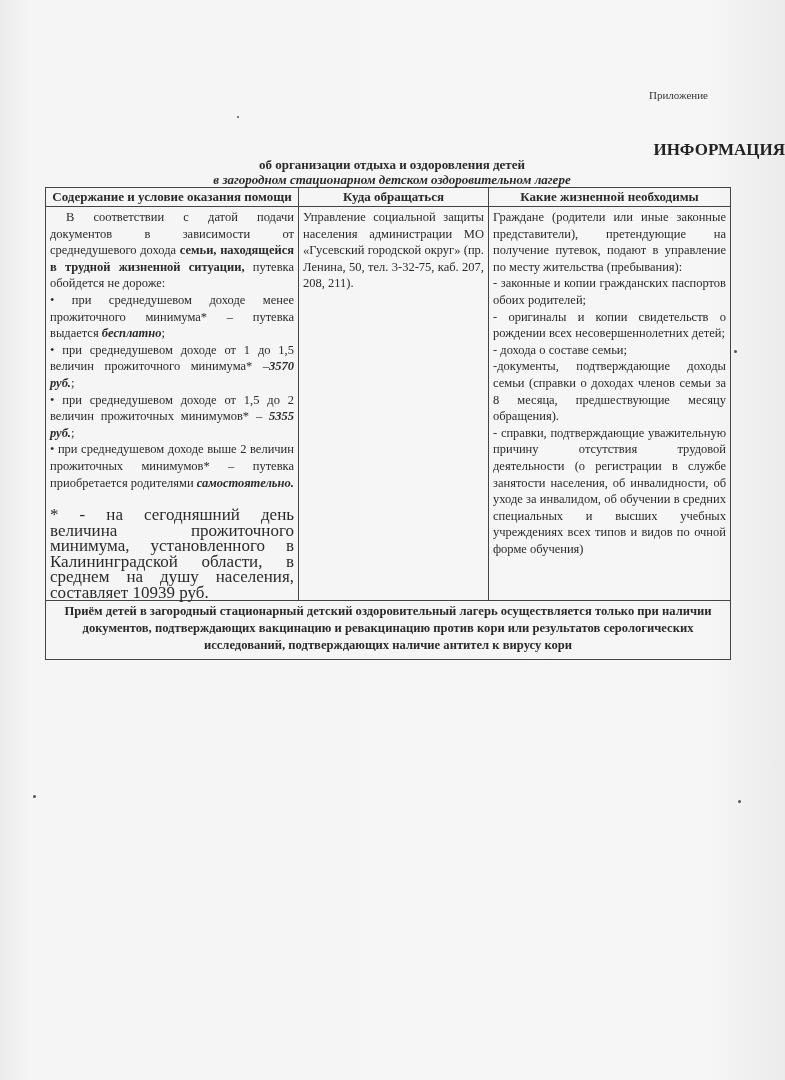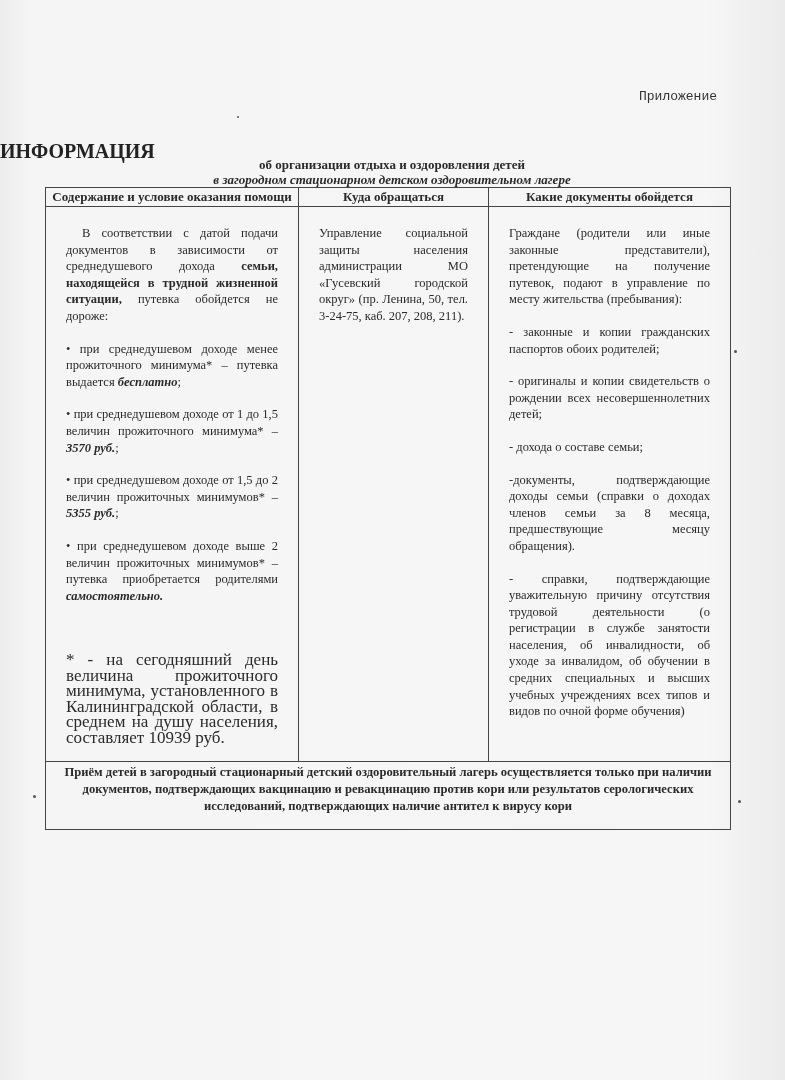--- a/index.html
+++ b/index.html
@@ -2,66 +2,66 @@
 <html><head>
 <meta charset="utf-8">
 <style>
   html, body { margin: 0; padding: 0; }
   body {
     width: 785px; height: 1080px; background: #f2f2f2;
     font-family: "Liberation Serif", serif; color: #2a2a2a; position: relative; overflow: hidden;
   }
   .page { position: absolute; left: 0; top: 0; width: 785px; height: 1080px;
     background: linear-gradient(90deg, #ececec 0%, #f5f5f5 4%, #f6f6f6 90%, #ebebeb 100%); }
-  .appendix { position: absolute; top: 89px; right: 68px; font-family: Liberation Mono, monospace; font-size: 13px; color: #333; }
-  .title { position: absolute; top: 140px; left: 0; width: 785px; text-align: left; font-weight: bold; font-size: 20px; color: #222; }
+  .appendix { position: absolute; top: 89px; right: 77px; font-family: Liberation Serif, serif; font-size: 11px; color: #333; }
+  .title { position: absolute; top: 140px; left: 0; width: 785px; text-align: right; font-weight: bold; font-size: 17px; color: #222; }
   .subtitle { position: absolute; left: 0; width: 784px; text-align: center; font-weight: bold; font-size: 13px; color: #2a2a2a; }
   .sub1 { top: 157px; }
   .sub2 { top: 172px; font-style: italic; }
   table { position: absolute; left: 45px; top: 187px; width: 686px; border-collapse: collapse; font-size: 12.5px; line-height: 16.6px; }
   td, th { border: 1.2px solid #444; vertical-align: top; padding: 0 4px 0 4px; }
   th { font-weight: bold; text-align: center; font-size: 13px; line-height: 16px; padding-top: 1px; padding-bottom: 1px; }
   .c1 { width: 244px; } .c2 { width: 181px; margin-top: 13px; } .c3 { width: 233px; }
   td { text-align: justify; padding-top: 2px; }
-  td p { margin: 16px; }
+  td p { margin: 0; }
   .indent { text-indent: 16px; }
   .gap { height: 16px; }
-  .footer-cell { text-align: center; font-weight: bold; font-size: 12.6px; line-height: 17px; padding: 2px 2px 14px 2px; }
+  .footer-cell { text-align: center; font-weight: bold; font-size: 12.6px; line-height: 17px; padding: 2px 2px 5px 2px; }
   .dot { position: absolute; width: 3px; height: 3px; border-radius: 50%; background: #555; }
 </style>
 </head>
 <body>
 
 <div class="page">
   <div class="appendix">Приложение</div>
   <div class="title">ИНФОРМАЦИЯ</div>
   <div class="subtitle sub1">об организации отдыха и оздоровления детей</div>
   <div class="subtitle sub2">в загородном стационарном детском оздоровительном лагере</div>
 
   <table>
     <thead>
       <tr>
         <th class="c1">Содержание и условие оказания помощи</th>
         <th class="c2">Куда обращаться</th>
-        <th class="c3">Какие документы обойдется</th>
+        <th class="c3">Какие жизненной необходимы</th>
       </tr>
     </thead>
     <tbody>
       <tr>
         <td>
           <p class="indent"><span>В соответствии с датой подачи документов в зависимости от среднедушевого дохода </span><b>семьи, находящейся в трудной жизненной ситуации,</b><span> путевка обойдется не дороже:</span></p>
           <p><span>• при среднедушевом доходе менее прожиточного минимума* – путевка выдается </span><b><i>бесплатно</i></b><span>;</span></p>
           <p><span>• при среднедушевом доходе от 1 до 1,5 величин прожиточного минимума* –</span><b><i>3570 руб.</i></b><span>;</span></p>
           <p><span>• при среднедушевом доходе от 1,5 до 2 величин прожиточных минимумов* – </span><b><i>5355 руб.</i></b><span>;</span></p>
           <p><span>• при среднедушевом доходе выше 2 величин прожиточных минимумов* – путевка приобретается родителями </span><b><i>самостоятельно.</i></b><span></span></p>
           <div class="gap"></div>
           <p style="font-size:17px; line-height:15.5px;">* - на сегодняшний день величина прожиточного минимума, установленного в Калининградской области, в среднем на душу населения, составляет 10939 руб.</p>
         </td>
         <td>
-          <p>Управление социальной защиты населения администрации МО «Гусевский городской округ» (пр. Ленина, 50, тел. 3-24-75, каб. 207, 208, 211).</p>
+          <p>Управление социальной защиты населения администрации МО «Гусевский городской округ» (пр. Ленина, 50, тел. 3-32-75, каб. 207, 208, 211).</p>
         </td>
         <td>
           <p>Граждане (родители или иные законные представители), претендующие на получение путевок, подают в управление по месту жительства (пребывания):</p>
           <p>- законные и копии гражданских паспортов обоих родителей;</p>
           <p>- оригиналы и копии свидетельств о рождении всех несовершеннолетних детей;</p>
           <p>- дохода о составе семьи;</p>
           <p>-документы, подтверждающие доходы семьи (справки о доходах членов семьи за 8 месяца, предшествующие месяцу обращения).</p>
           <p>- справки, подтверждающие уважительную причину отсутствия трудовой деятельности (о регистрации в службе занятости населения, об инвалидности, об уходе за инвалидом, об обучении в средних специальных и высших учебных учреждениях всех типов и видов по очной форме обучения)</p>
         </td>
       </tr>

